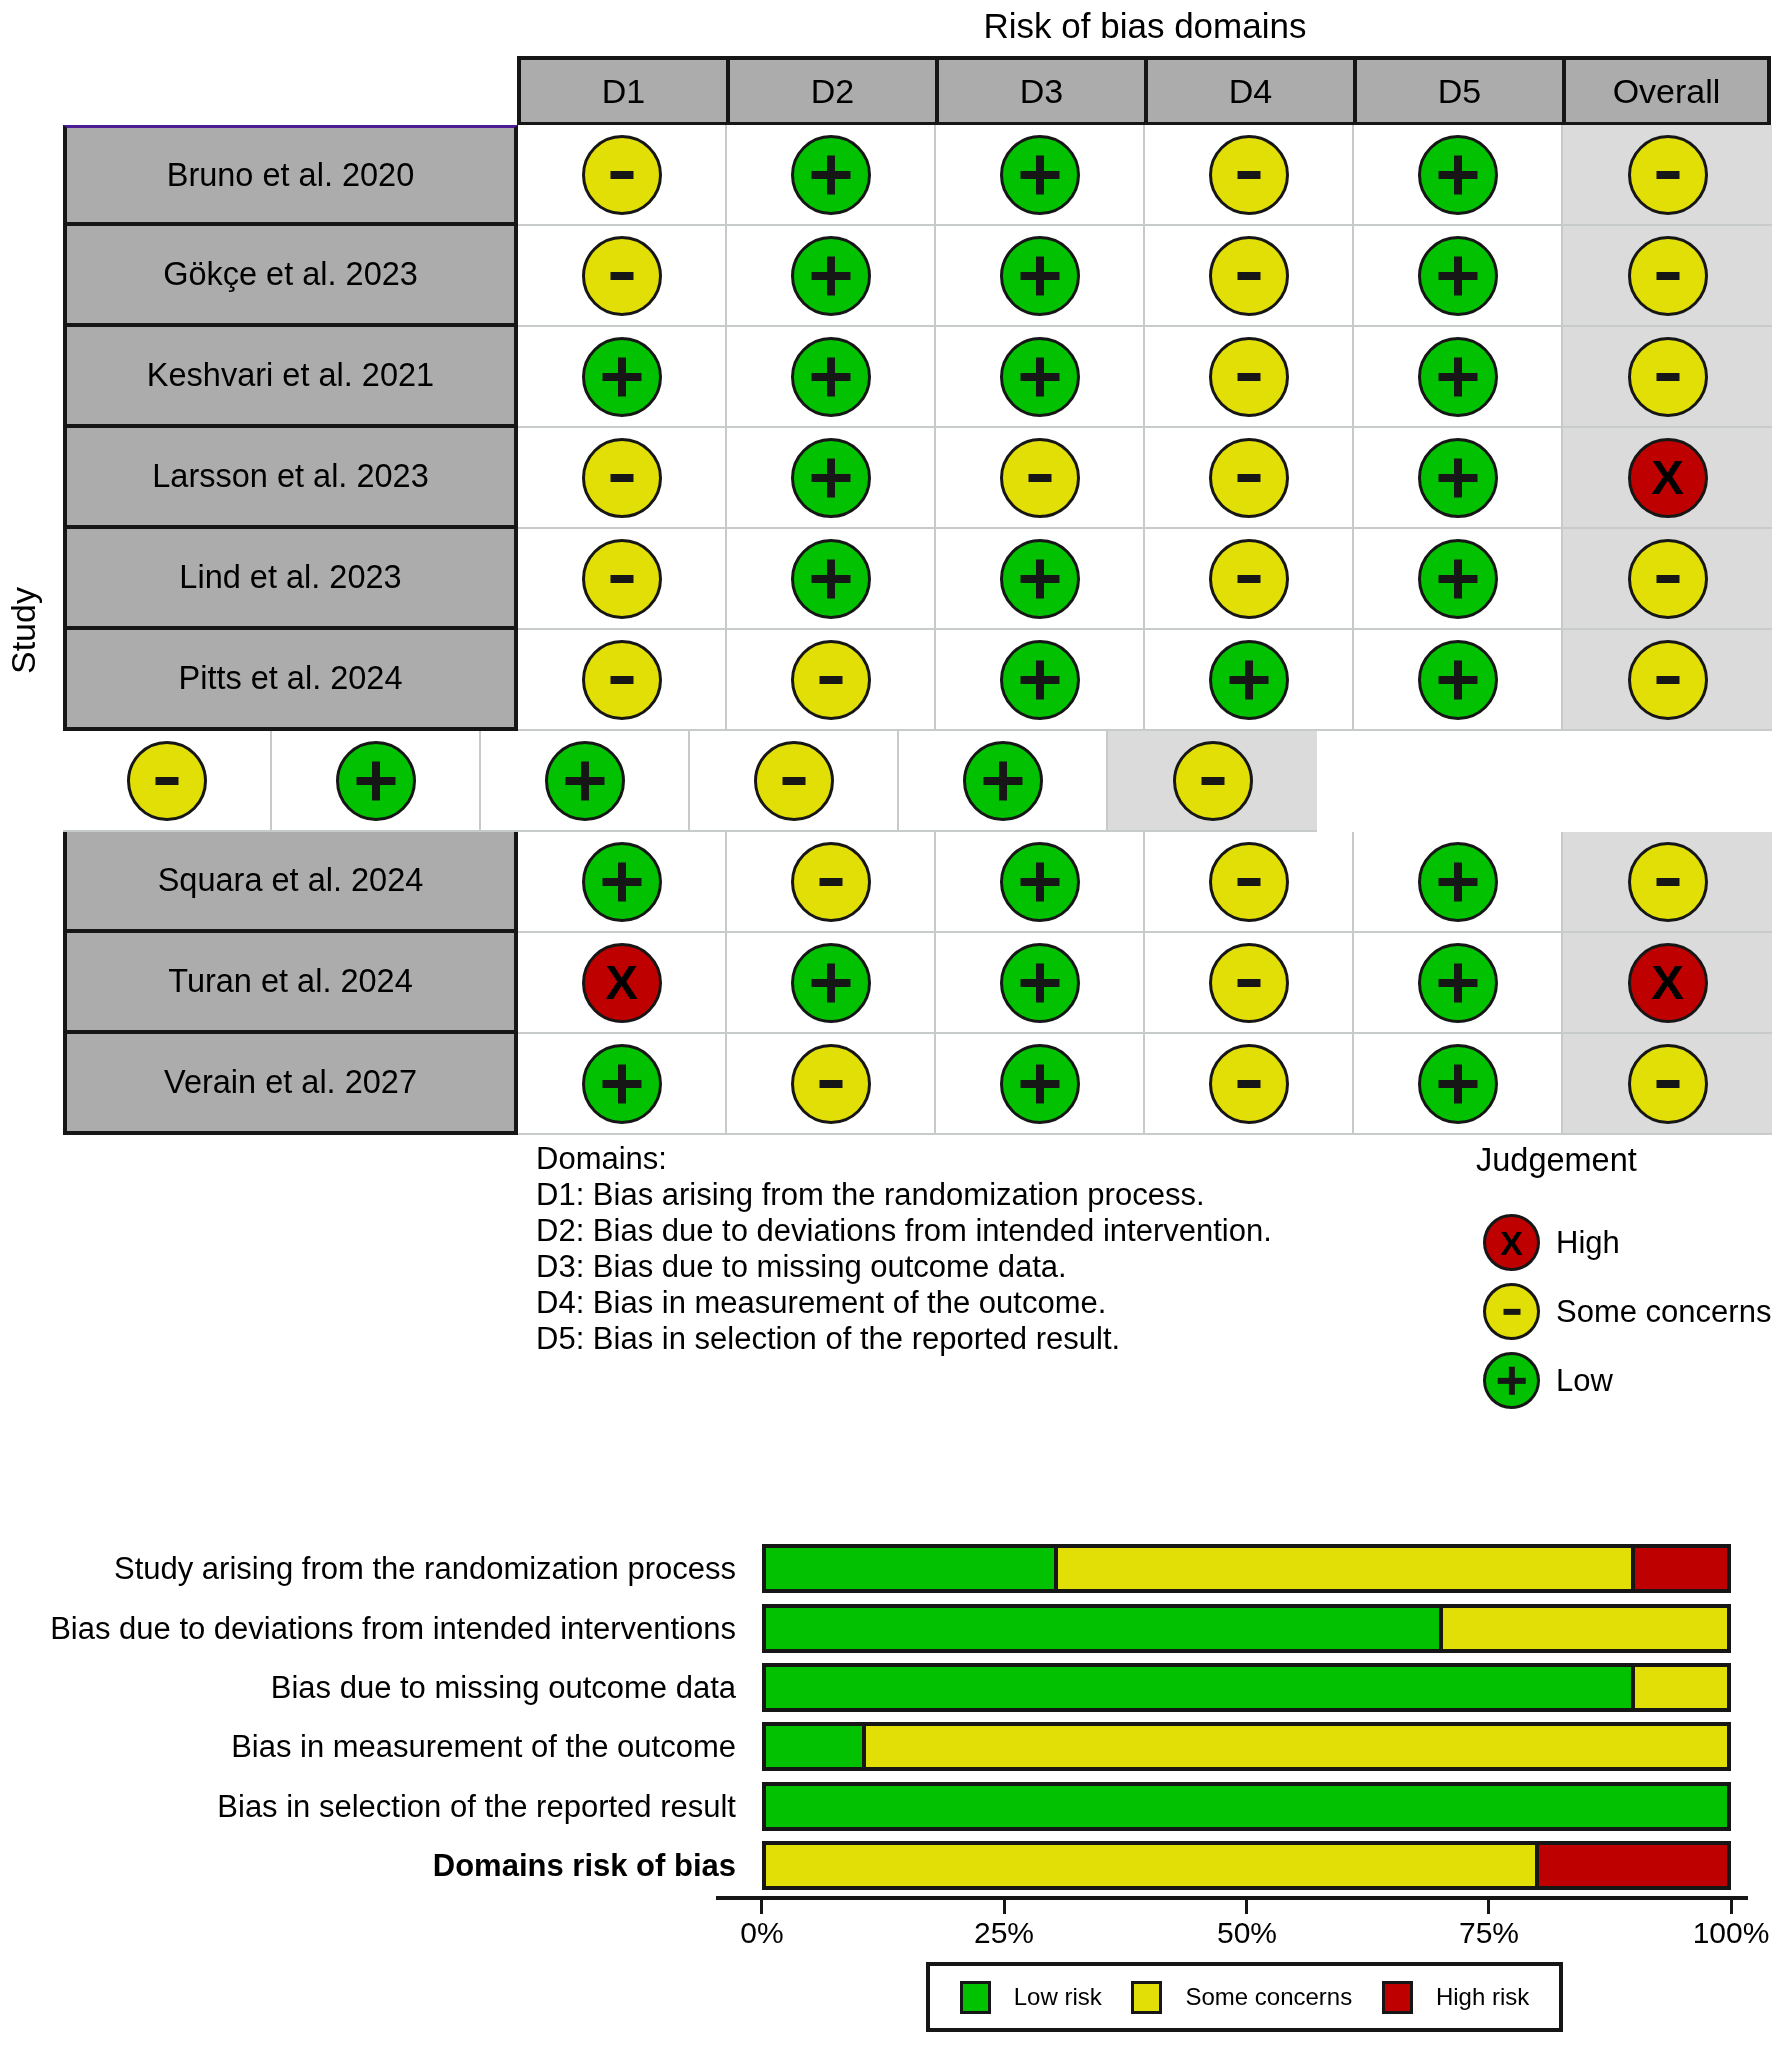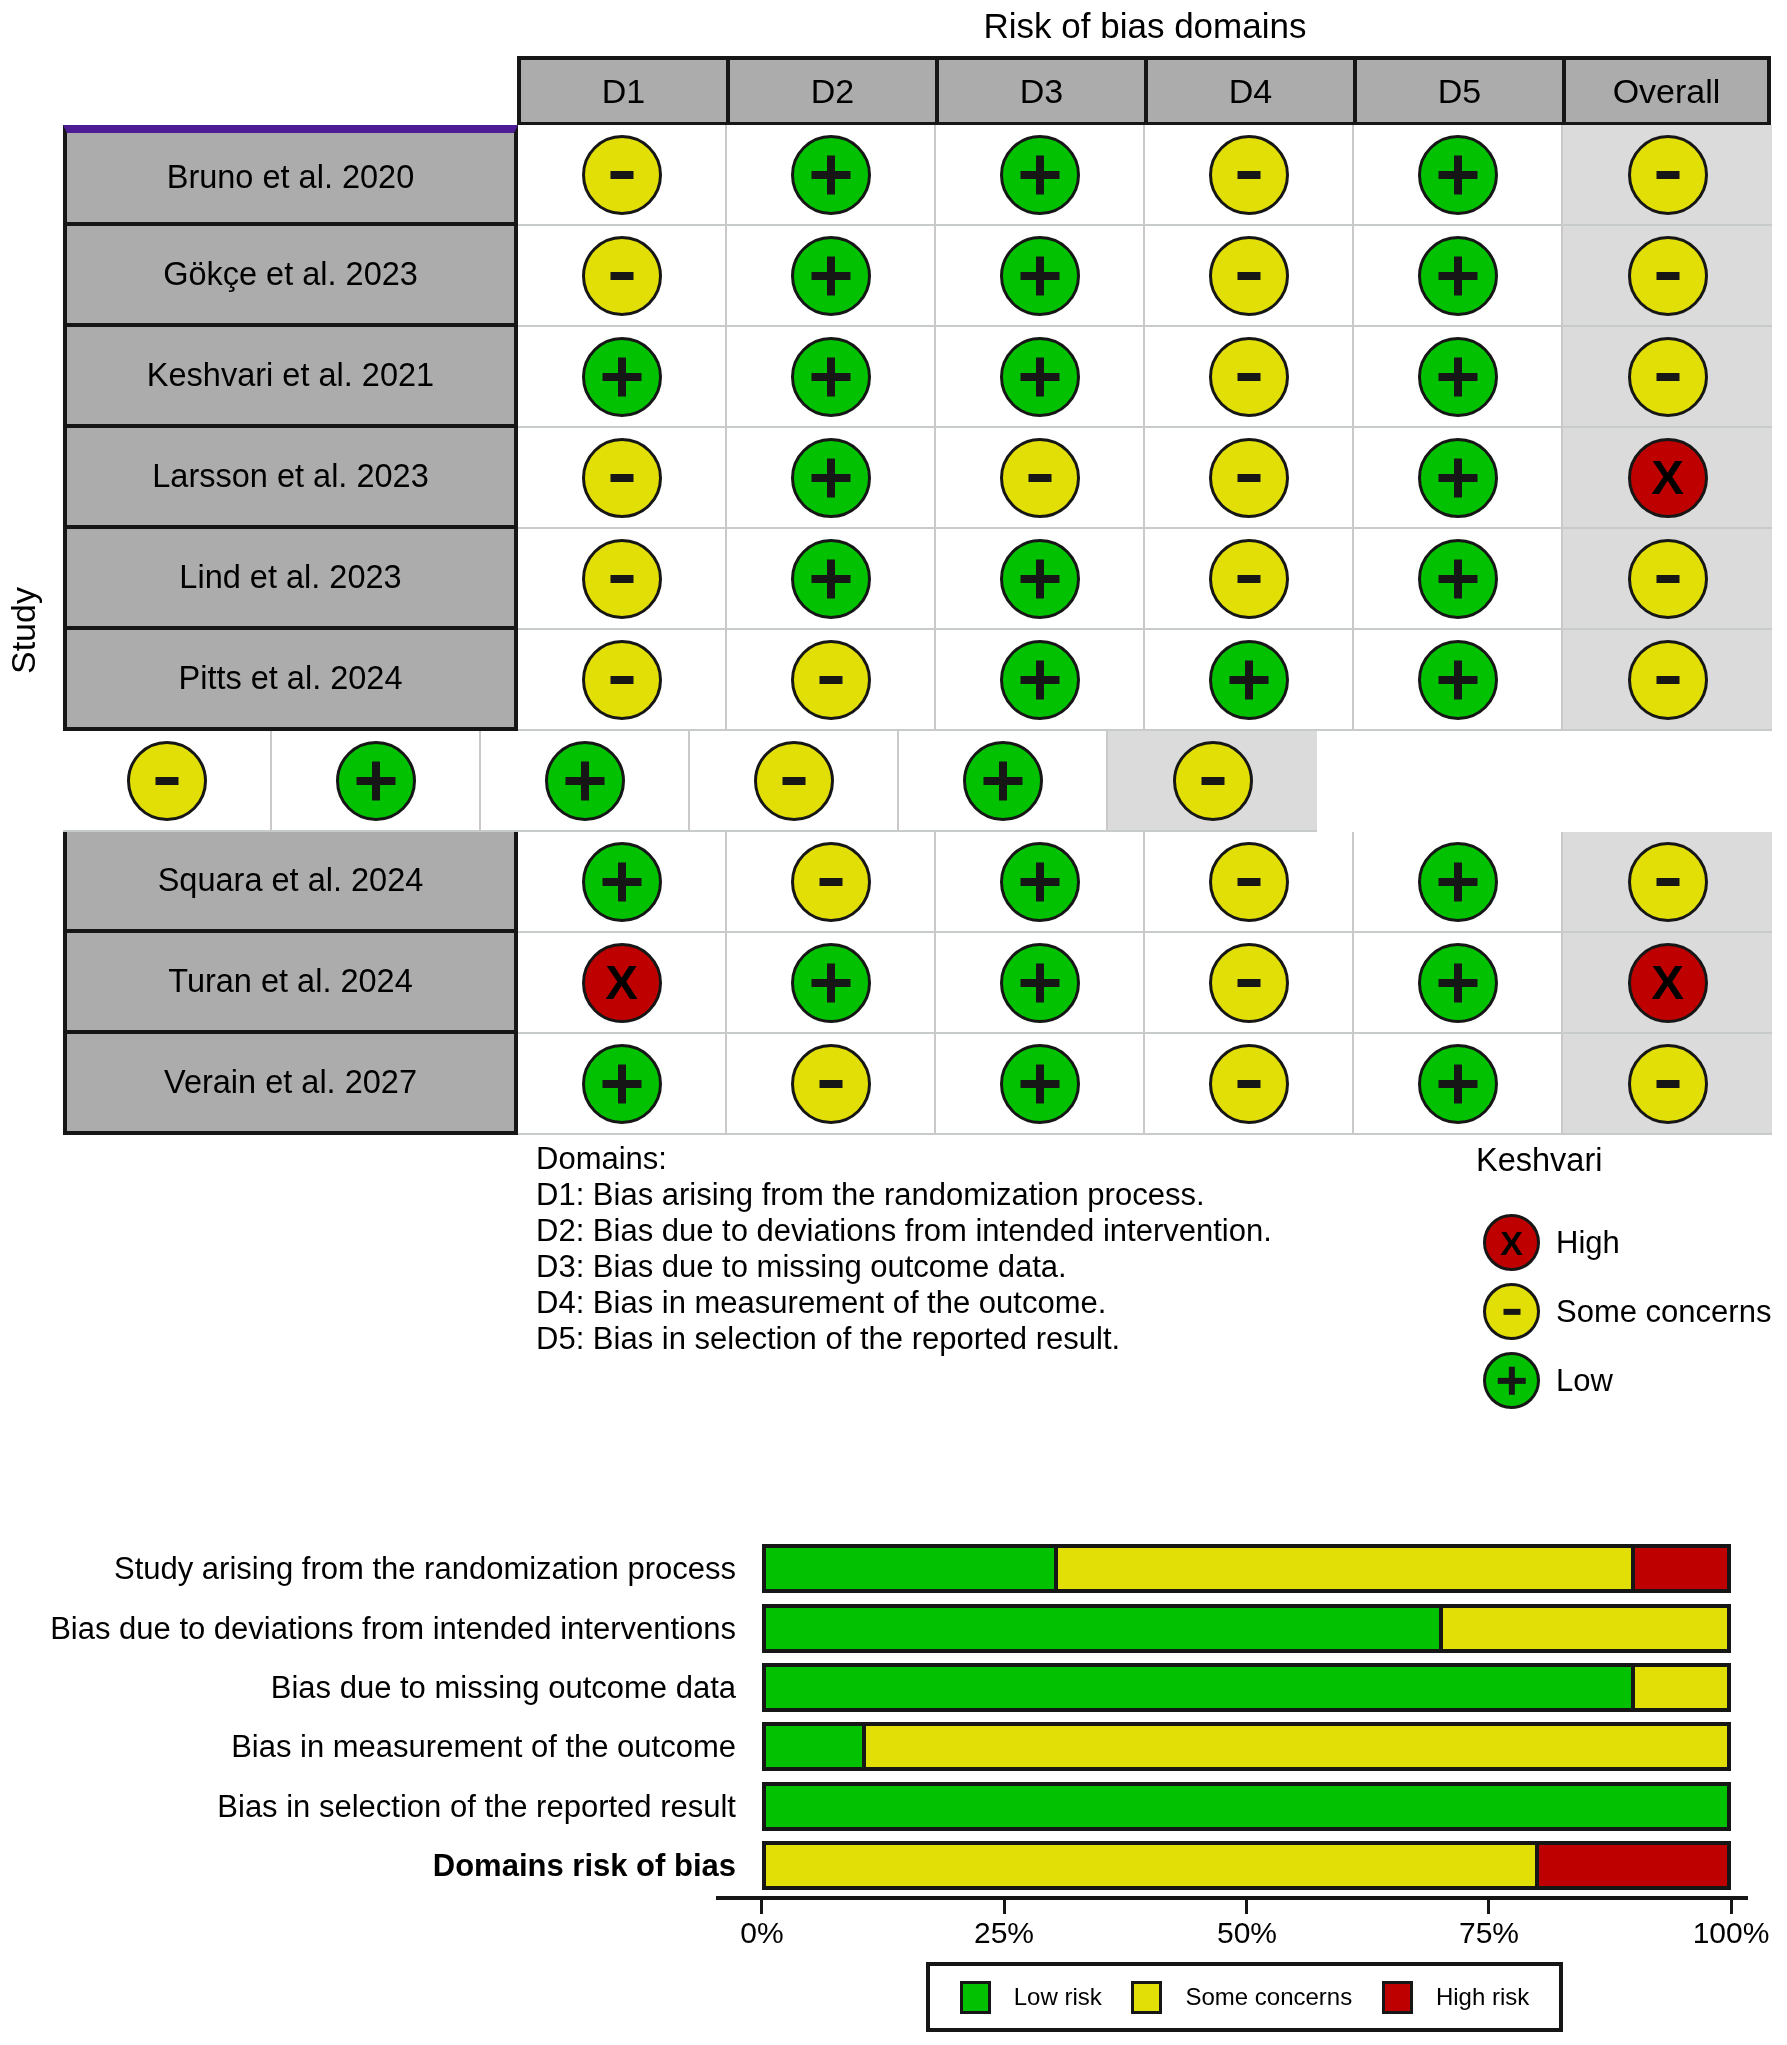--- a/index.html
+++ b/index.html
@@ -31,21 +31,21 @@
   .hcell:last-child { border-right:4px solid #161616; }
 
   .tl-rows { position:absolute; left:63px; top:125px; }
   .trow { display:flex; height:101px; }
   .scell {
     width:455px; box-sizing:border-box; background:#ACACAC;
     border-left:4px solid #161616; border-right:4px solid #161616;
     border-bottom:4px solid #161616;
     display:flex; align-items:center; justify-content:center; font-size:32.5px;
   }
-  .trow.first .scell { border-top:8px solid #4c1d95; }
+  .trow.first .scell { border-top:3px solid #4c1d95; }
   .dcell {
     width:209px; box-sizing:border-box; background:#ffffff;
     border-right:2.3px solid #C9C9C9; border-bottom:2.3px solid #C8CCC8;
     display:flex; align-items:center; justify-content:center;
   }
   .dcell.overall { background:#DBDBDB; border-right:none; }
 
   .circ {
     width:80px; height:80px; border-radius:50%;
     border:3.4px solid #161616; box-sizing:border-box; position:relative;
@@ -488,21 +488,21 @@
     <div>Domains:</div>
     <div id="domains-lines">
         <div>D1: Bias arising from the randomization process.</div>
         <div>D2: Bias due to deviations from intended intervention.</div>
         <div>D3: Bias due to missing outcome data.</div>
         <div>D4: Bias in measurement of the outcome.</div>
         <div>D5: Bias in selection of the reported result.</div>
       </div>
   </div>
 
-  <div class="judgement-title">Keshvari</div>
+  <div class="judgement-title">Judgement</div>
   <div id="judgement-items">
       <div class="jitem" style="top: 1214px;">
         <div class="circ sm high" style="background: rgb(191, 0, 0);">
           <span class="xg">X</span>
         </div>
         <div class="jlabel">High</div>
       </div>
       <div class="jitem" style="top: 1283px;">
         <div class="circ sm some" style="background: rgb(226, 223, 7);">
           <div class="hb"></div>

